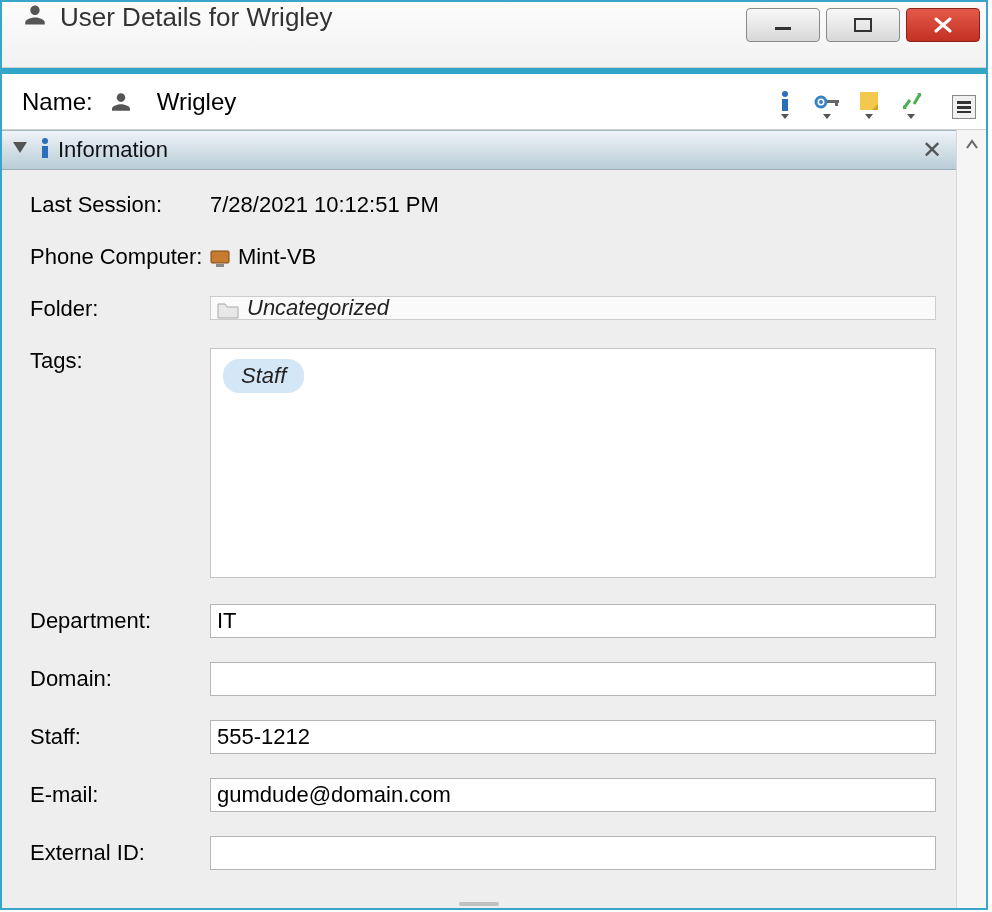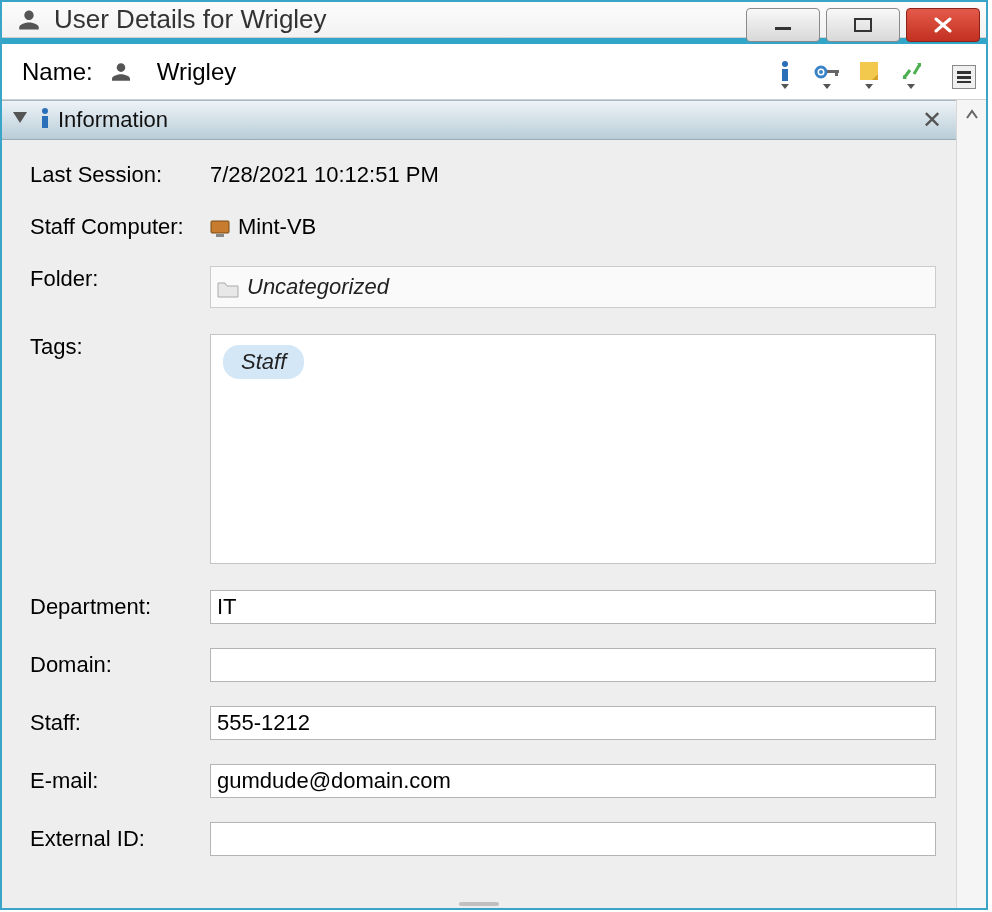--- a/index.html
+++ b/index.html
@@ -16,26 +16,26 @@
   .window {
     width: 988px;
     height: 910px;
     border: 2px solid #3aa5c8;
     background: #f0f0f0;
     display: flex;
     flex-direction: column;
   }
   
   .titlebar {
-    height: 36px;
+    height: 66px;
     background: linear-gradient(to bottom, #fcfcfc, #f2f2f2);
     border-bottom: 1px solid #d0d0d0;
     display: flex;
-    align-items: center;
-    padding-left: 14px;
+    align-items: flex-start;
+    padding-left: 20px;
     position: relative;
   }
   .titlebar .user-icon { width: 26px; height: 26px; }
   .titlebar .title {
     margin-left: 12px;
     font-size: 26px;
     color: #333;
   }
   .win-buttons {
     position: absolute;
@@ -167,21 +167,21 @@
     width: 180px;
   }
   .row .val {
     flex: 1;
     display: flex;
     align-items: center;
   }
   .computer-ic { width: 20px; height: 18px; margin-right: 8px; }
   .folder-field {
     flex:1;
-    height: 42px;
+    height: 24px;
     background: #fafafa;
     border: 1px solid #ccc;
     display:flex; align-items:center;
     padding-left: 6px;
   }
   .folder-ic { width:22px;height:18px;margin-right:8px; }
   .folder-text { font-style: italic; font-size:22px; color:#222; }
   .tags-box {
     flex:1; height: 230px;
     background: #fff;
@@ -318,21 +318,21 @@
       </div>
 
       <div class="body">
 
         <div class="row">
           <div class="lbl">Last Session:</div>
           <div class="val">7/28/2021 10:12:51 PM</div>
         </div>
 
         <div class="row">
-          <div class="lbl">Staff Computer:</div>
+          <div class="lbl">Phone Computer:</div>
           <div class="val">
             <span class="computer-ic">
               <svg width="20" height="18">
                   <rect x="1" y="1" width="18" height="12" rx="1" fill="#c77b2e" stroke="#7a4a14"></rect>
                   <rect x="6" y="14" width="8" height="3" fill="#888"></rect>
                 </svg>
             </span>
             <span>Mint-VB</span>
           </div>
         </div>

